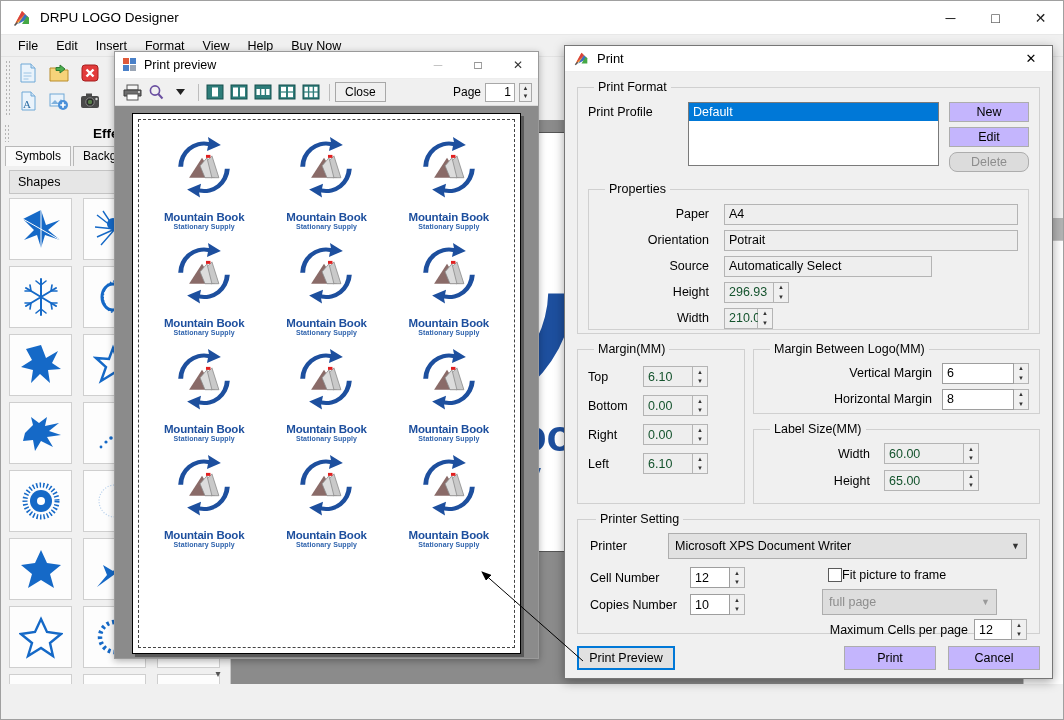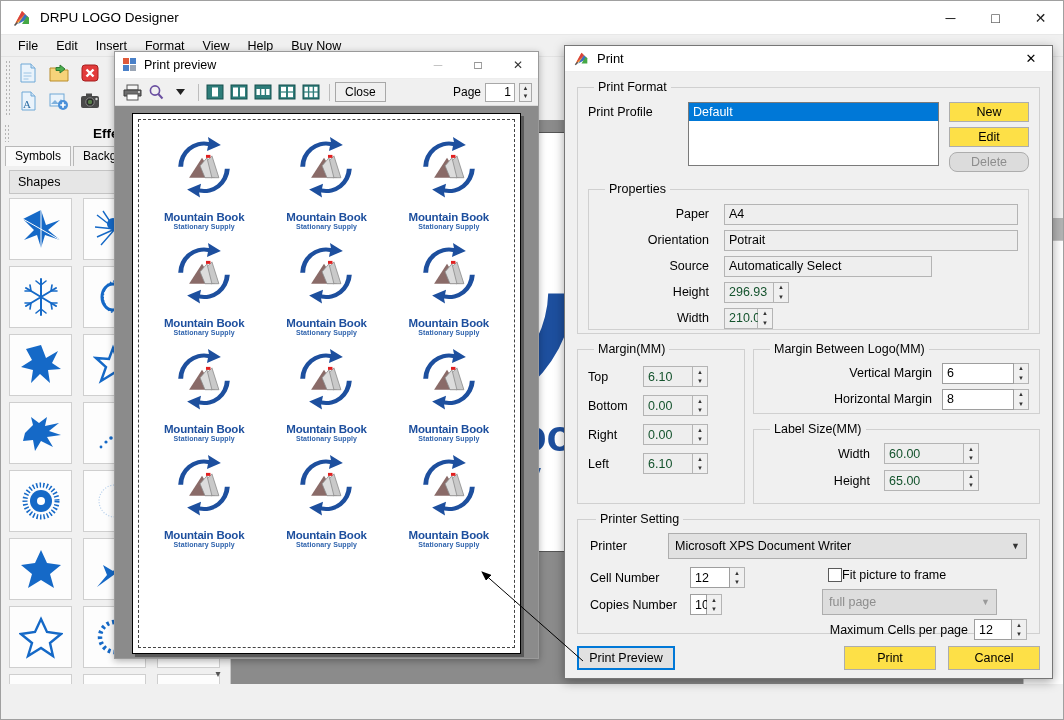--- a/index.html
+++ b/index.html
@@ -142,21 +142,21 @@
               padding:2px 4px; display:flex; align-items:center; }
   .ro-dim { color:#14532d; }
   .w-input { background:#fff; border:1px solid #9e9e9e; height:21px; font-size:12.5px;
              padding:2px 4px; display:flex; align-items:center; }
   .spin2 { width:15px; height:21px; border:1px solid #b4b4b4; border-left:none; background:#f0f0f0;
            display:flex; flex-direction:column; }
   .spin2 i { flex:1; display:flex; align-items:center; justify-content:center; font-size:6px;
              font-style:normal; color:#333; }
   .numwrap { display:flex; }
 
-  .btn { border:1px solid #adadad; background:#fde047; font-size:12.5px;
+  .btn { border:1px solid #adadad; background:#c4b5fd; font-size:12.5px;
          display:flex; align-items:center; justify-content:center; }
   .btn.disabled { color:#8d8d8d; background:#dcdcdc; }
 
   .listbox { border:1px solid #7a7a7a; background:#fff; }
   .listitem-sel { background:#0078d7; color:#fff; font-size:12.5px; padding:2px 4px; }
 
   .combo { background:#e1e1e1; border:1px solid #adadad; height:26px; display:flex;
            align-items:center; padding:0 6px; font-size:12.5px; }
   .combo .cv { flex:1; }
   .combo .arrow { font-size:9px; color:#333; }
@@ -923,21 +923,21 @@
                 <div class="w-input" style="width:40px;">12</div>
                 <div class="spin2">
                     <i>▲</i>
                     <i>▼</i>
                   </div>
               </div>
             </div>
             <div style="display:flex; align-items:center; height:27px;">
               <div class="lbl" style="width:100px;">Copies Number</div>
               <div class="numwrap">
-                <div class="w-input" style="width:17px;">10</div>
+                <div class="w-input" style="width:40px;">10</div>
                 <div class="spin2">
                     <i>▲</i>
                     <i>▼</i>
                   </div>
               </div>
             </div>
           </div>
           <div style="flex:1;">
             <div class="chkrow" style="height:22px; padding-left:48px;">
               <span class="chkbox"></span>

